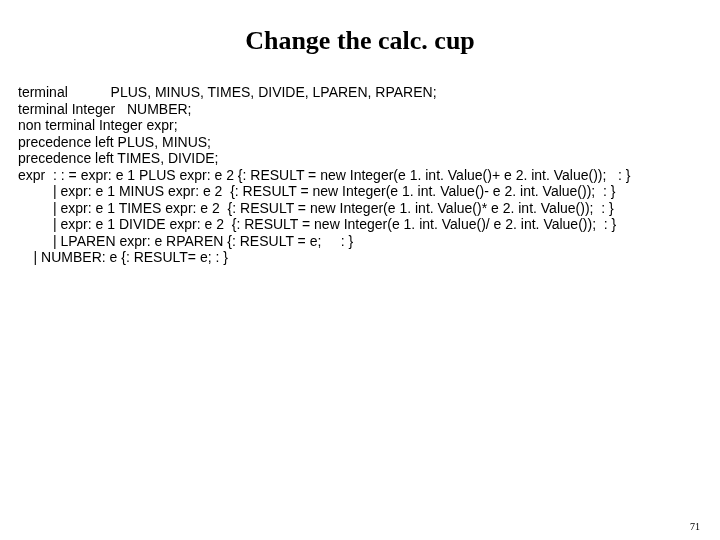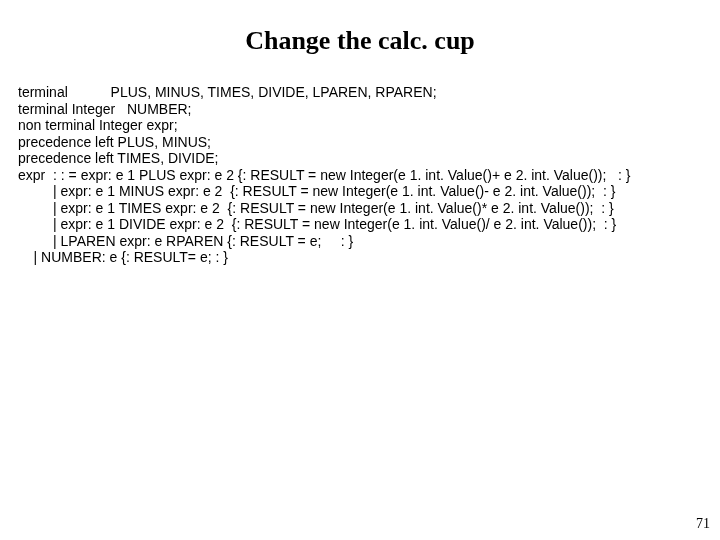--- a/index.html
+++ b/index.html
@@ -28,24 +28,24 @@
   }
   .code {
     font-family: Liberation Sans, sans-serif;
     font-size: 14px;
     line-height: 1.18;
     white-space: pre-wrap;
     word-break: break-word;
   }
   .pagenum {
     position: absolute;
-    right: 10px;
+    right: 20px;
     bottom: 8px;
     font-family: "Times New Roman", Times, serif;
-    font-size: 14px;
+    font-size: 10px;
   }
 </style>
 </head>
 <body>
 
 <div class="slide">
   <div class="title">Change the calc. cup</div>
   <div class="code">terminal           PLUS, MINUS, TIMES, DIVIDE, LPAREN, RPAREN;
 terminal Integer   NUMBER;
 non terminal Integer expr;

